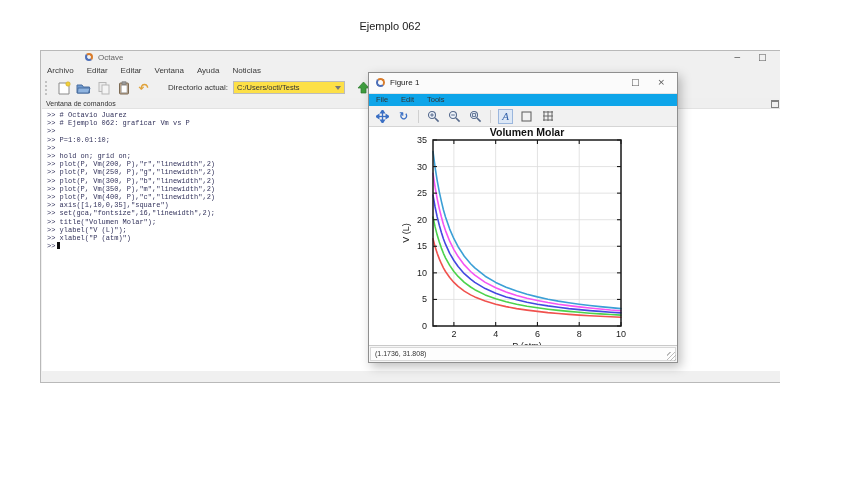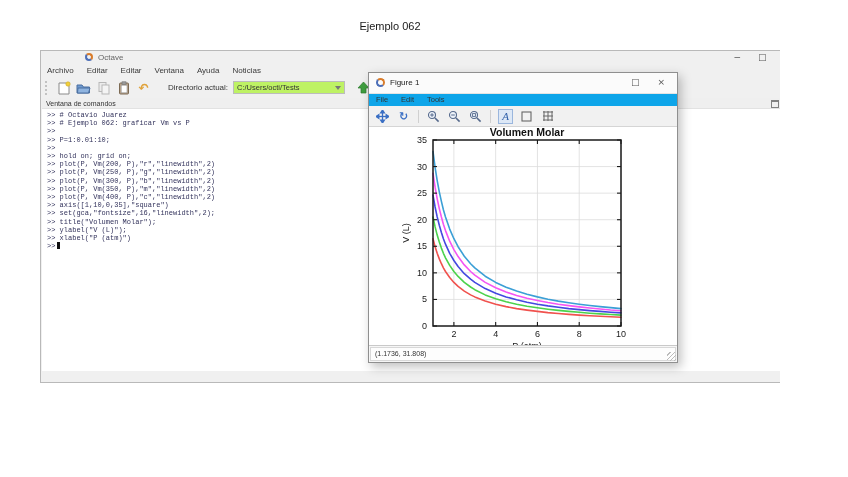--- a/index.html
+++ b/index.html
@@ -18,21 +18,21 @@
   .owin-title{position:absolute;left:18px;top:2px;font-size:8px;color:#666;}
   .win-btns{position:absolute;right:8px;top:1px;display:flex;gap:17px;}
   .wbtn{font-size:9px;color:#555;line-height:11px;font-family:"DejaVu Sans",sans-serif;}
   .owin-menubar{position:absolute;left:6px;top:13px;height:13px;display:flex;gap:13px;
         align-items:center;font-size:8px;color:#3a3a3a;}
   .owin-toolbar{position:absolute;left:4px;top:26px;right:2px;height:21px;display:flex;
         align-items:center;gap:5px;}
   .tgrip{width:2px;height:14px;border-left:2px dotted #c2c2c2;margin-right:2px;}
   .tico{width:15px;height:15px;display:inline-flex;align-items:center;justify-content:center;}
   .dirlabel{font-size:8px;color:#333;margin-left:12px;}
-  .combo{width:112px;height:13px;background:#bef264;border:1px solid #bcbcbc;font-size:7.5px;
+  .combo{width:112px;height:13px;background:#fde047;border:1px solid #bcbcbc;font-size:7.5px;
         color:#333;display:flex;align-items:center;padding:0 3px;box-sizing:border-box;}
   .combo .val{flex:1;overflow:hidden;white-space:nowrap;}
   .chev{width:0;height:0;border-left:3px solid transparent;border-right:3px solid transparent;
         border-top:4px solid #777;}
   .glyph{font-family:"DejaVu Sans",sans-serif;font-weight:bold;}
   .panel-header{position:absolute;left:1px;top:47px;right:1px;height:11px;background:#efefef;
         border-bottom:1px solid #e2e2e2;font-size:7px;color:#333;line-height:11px;
         padding-left:4px;box-sizing:border-box;}
   .ph-icons{position:absolute;right:10px;top:2px;display:flex;gap:7px;align-items:center;}
   .undock-ic{width:6px;height:5px;border:1px solid #808080;border-top:2px solid #808080;display:inline-block;}

